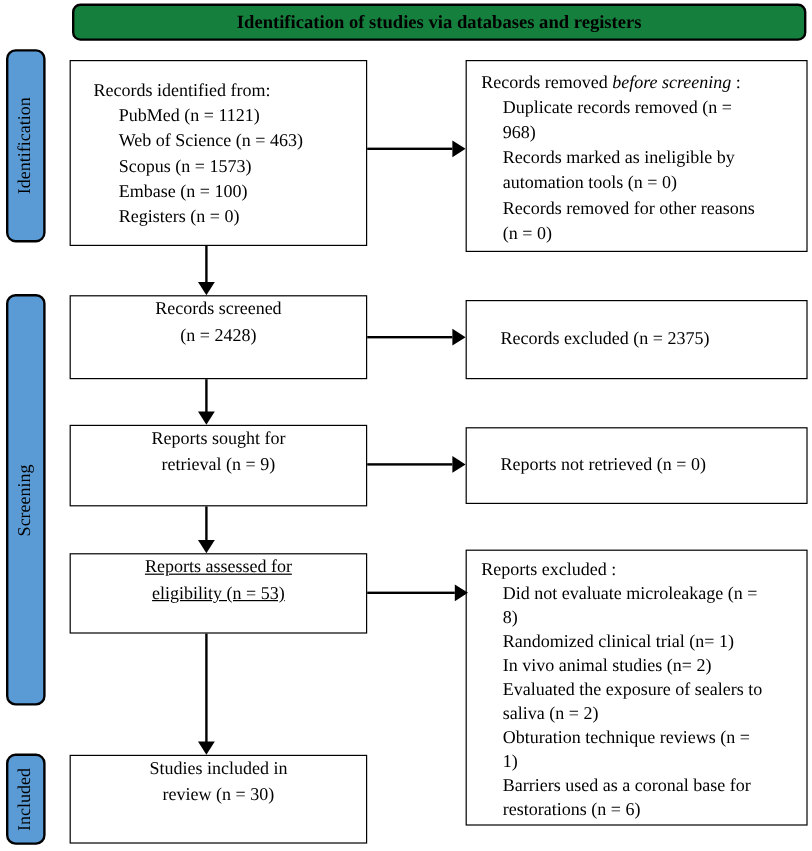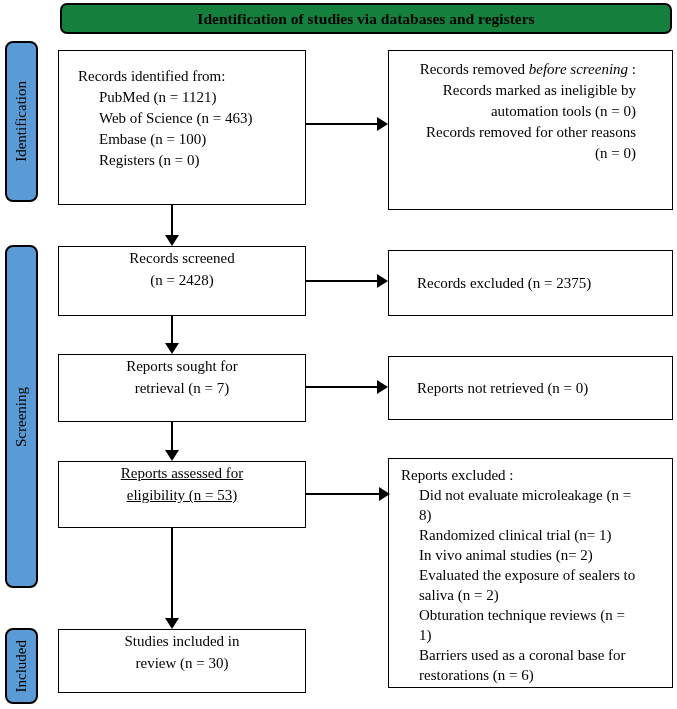--- a/index.html
+++ b/index.html
@@ -52,21 +52,21 @@
     align-items: center; justify-content: flex-start;
     text-align: center;
     line-height: 22px;
   }
   .single-box {
     display: flex; align-items: center;
     padding-left: 28px;
   }
   .list-box .item { margin-left: 21px; }
   .lb1 { padding: 15px 8px 6px 19px; line-height: 21px; }
-  .lb2 { padding: 8px 36px 6px 12px; line-height: 21px; text-align: right; }
+  .lb2 { padding: 8px 36px 6px 12px; line-height: 21px; }
   .lb2 .item, .lb3 .item { margin-left: 18px; }
   .lb3 { padding: 6px 34px 4px 12px; line-height: 20px; }
   .vline { position: absolute; width: 2px; background: #000; }
   .hline { position: absolute; height: 2px; background: #000; }
   .head-down {
     position: absolute; width: 0; height: 0;
     border-left: 7px solid transparent;
     border-right: 7px solid transparent;
     border-top: 11px solid #000;
   }
@@ -94,61 +94,63 @@
     <span>Screening</span>
   </div>
   <div class="side-label" style="top:628px; height:76px;">
     <span>Included</span>
   </div>
 
   <div class="box list-box lb1" style="left:58px; top:50px; width:248px; height:155px;">
     <div>Records identified from:</div>
     <div class="item">PubMed (n = 1121)</div>
     <div class="item">Web of Science (n = 463)</div>
+    <div class="item">Scopus (n = 1573)</div>
     <div class="item">Embase (n = 100)</div>
     <div class="item">Registers (n = 0)</div>
   </div>
 
   <div class="box list-box lb2" style="left:388px; top:50px; width:285px; height:160px;">
     <div><span>Records removed </span><span class="italic">before screening</span><span> :</span></div>
+    <div class="item">Duplicate records removed (n = 968)</div>
     <div class="item">Records marked as ineligible by automation tools (n = 0)</div>
     <div class="item">Records removed for other reasons (n = 0)</div>
   </div>
 
   <div class="box center-box" style="left:58px; top:246px; width:248px; height:70px;">
     <div>Records screened</div>
     <div>(n = 2428)</div>
   </div>
   <div class="box single-box" style="left:388px; top:250px; width:285px; height:66px;">
     <span>Records excluded (n = 2375)</span>
   </div>
 
   <div class="box center-box" style="left:58px; top:354px; width:248px; height:68px;">
     <div>Reports sought for</div>
-    <div>retrieval (n = 7)</div>
+    <div>retrieval (n = 9)</div>
   </div>
   <div class="box single-box" style="left:388px; top:356px; width:285px; height:64px;">
     <span>Reports not retrieved (n = 0)</span>
   </div>
 
   <div class="box center-box" style="left:58px; top:461px; width:248px; height:67px;text-decoration:underline;">
     <div>Reports assessed for</div>
     <div>eligibility (n = 53)</div>
   </div>
   <div class="box list-box lb3" style="left:388px; top:458px; width:285px; height:230px;">
     <div>Reports excluded :</div>
     <div class="item">Did not evaluate microleakage (n = 8)</div>
     <div class="item">Randomized clinical trial (n= 1)</div>
     <div class="item">In vivo animal studies (n= 2)</div>
     <div class="item">Evaluated the exposure of sealers to saliva (n = 2)</div>
     <div class="item">Obturation technique reviews (n = 1)</div>
     <div class="item">Barriers used as a coronal base for restorations (n = 6)</div>
   </div>
 
-  <div class="box center-box" style="left:58px; top:629px; width:248px; height:64px;">
+  <div class="box center-box" style="left:58px; top:629px; width:248px; height:74px;">
     <div>Studies included in</div>
     <div>review (n = 30)</div>
   </div>
 
   <div class="vline" style="left:171px; top:205px; height:31px;"></div>
   <div class="head-down" style="left:165px; top:235px;"></div>
 
   <div class="hline" style="left:306px; top:123px; width:71px;"></div>
   <div class="head-right" style="left:377px; top:117px;"></div>
 

